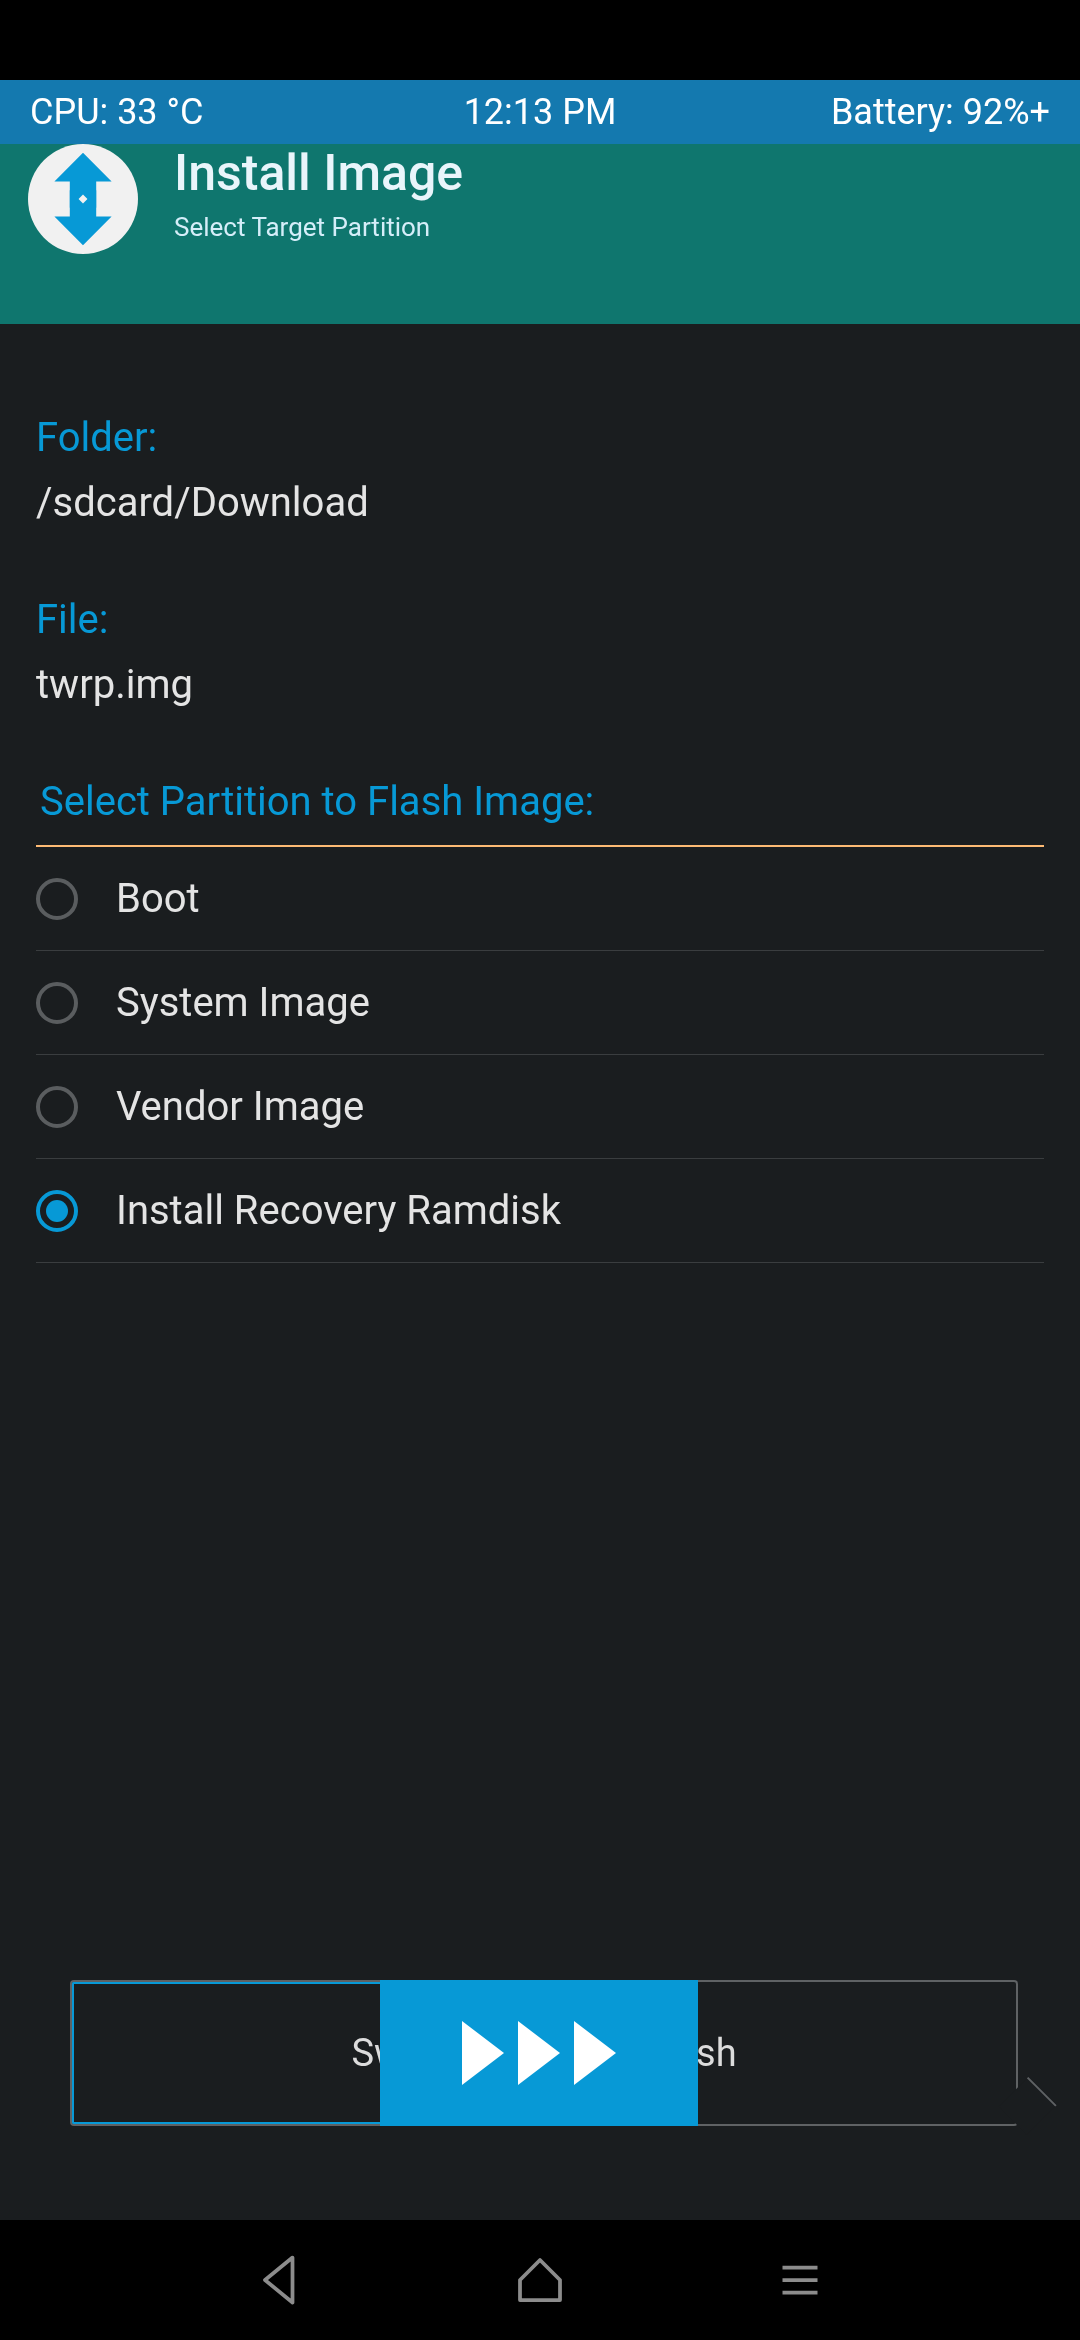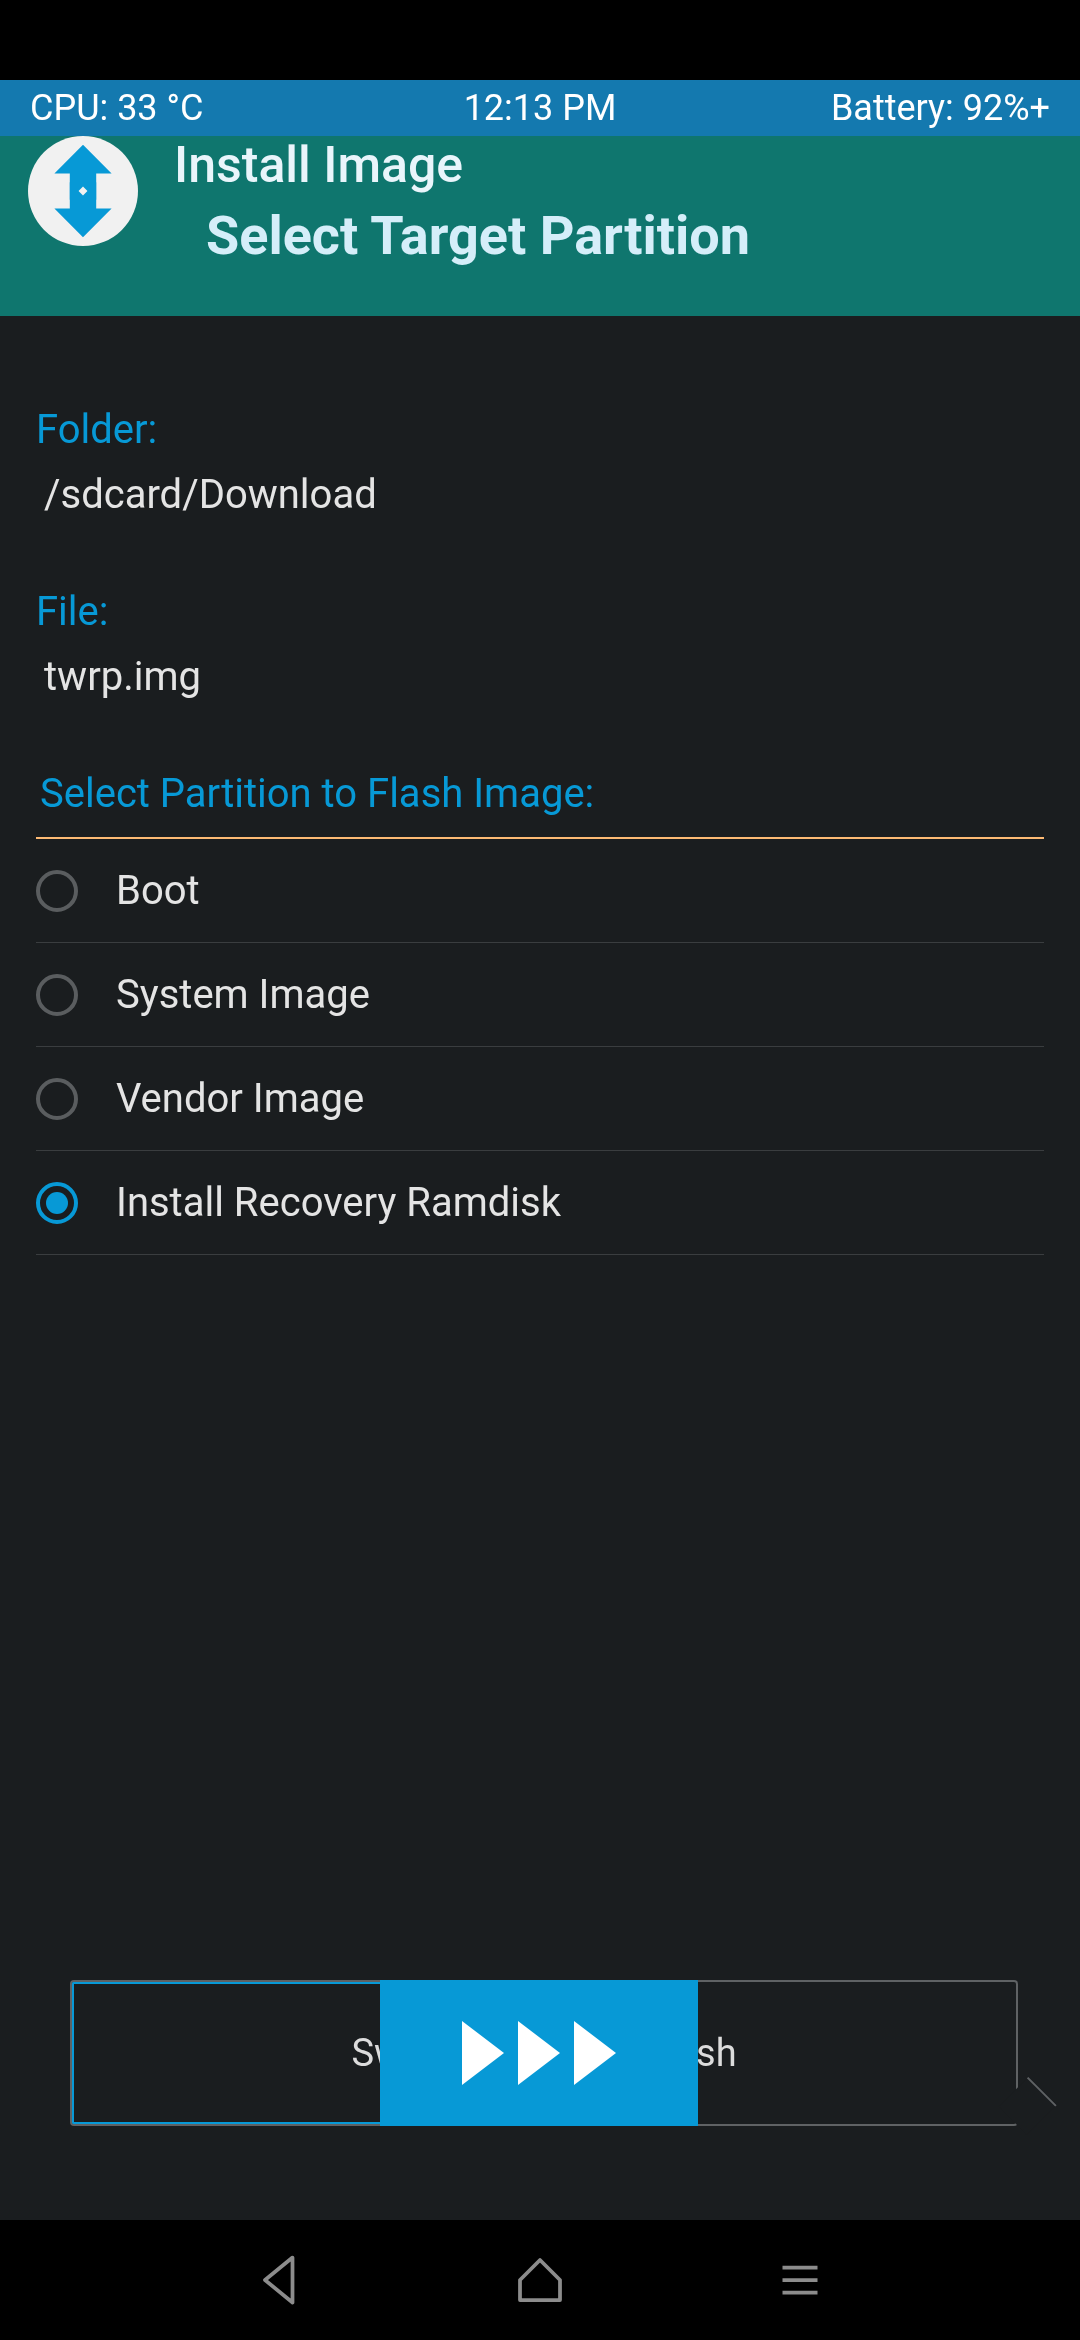--- a/index.html
+++ b/index.html
@@ -17,21 +17,21 @@
     }
     .main-area {
       position: absolute;
       top: 80px;
       left: 0;
       right: 0;
       bottom: 120px;
       background: #1a1d1f;
     }
     .status-bar {
-      height: 56px;
+      height: 64px;
       background: #1479af;
       display: flex;
       align-items: center;
       justify-content: space-between;
       padding: 0 30px;
       color: #fff;
       font-size: 36px;
     }
     .status-time {
       position: absolute;
@@ -57,38 +57,36 @@
     .header-text {
       margin-left: 36px;
       color: #e9f5fb;
     }
     .header-title {
       font-size: 50px;
       font-weight: 500;
       margin-bottom: 10px;
     }
     .header-subtitle {
-      font-size: 54px;
-      font-weight: 700;
+      font-size: 26px;
+      font-weight: 400;
       color: #d5eef9;
-      margin-left: 32px;
     }
     .content {
       padding: 90px 36px 0 36px;
     }
     .label {
       color: #0799d6;
       font-size: 40px;
       margin-bottom: 18px;
     }
     .value {
       color: #e4e4e4;
       font-size: 40px;
       margin-bottom: 70px;
-      margin-left: 8px;
     }
     .section-title {
       color: #0799d6;
       font-size: 40px;
       padding-bottom: 20px;
       border-bottom: 2px solid #fdba74;
       margin-bottom: 0;
       padding-left: 4px;
     }
     .radio-list {

